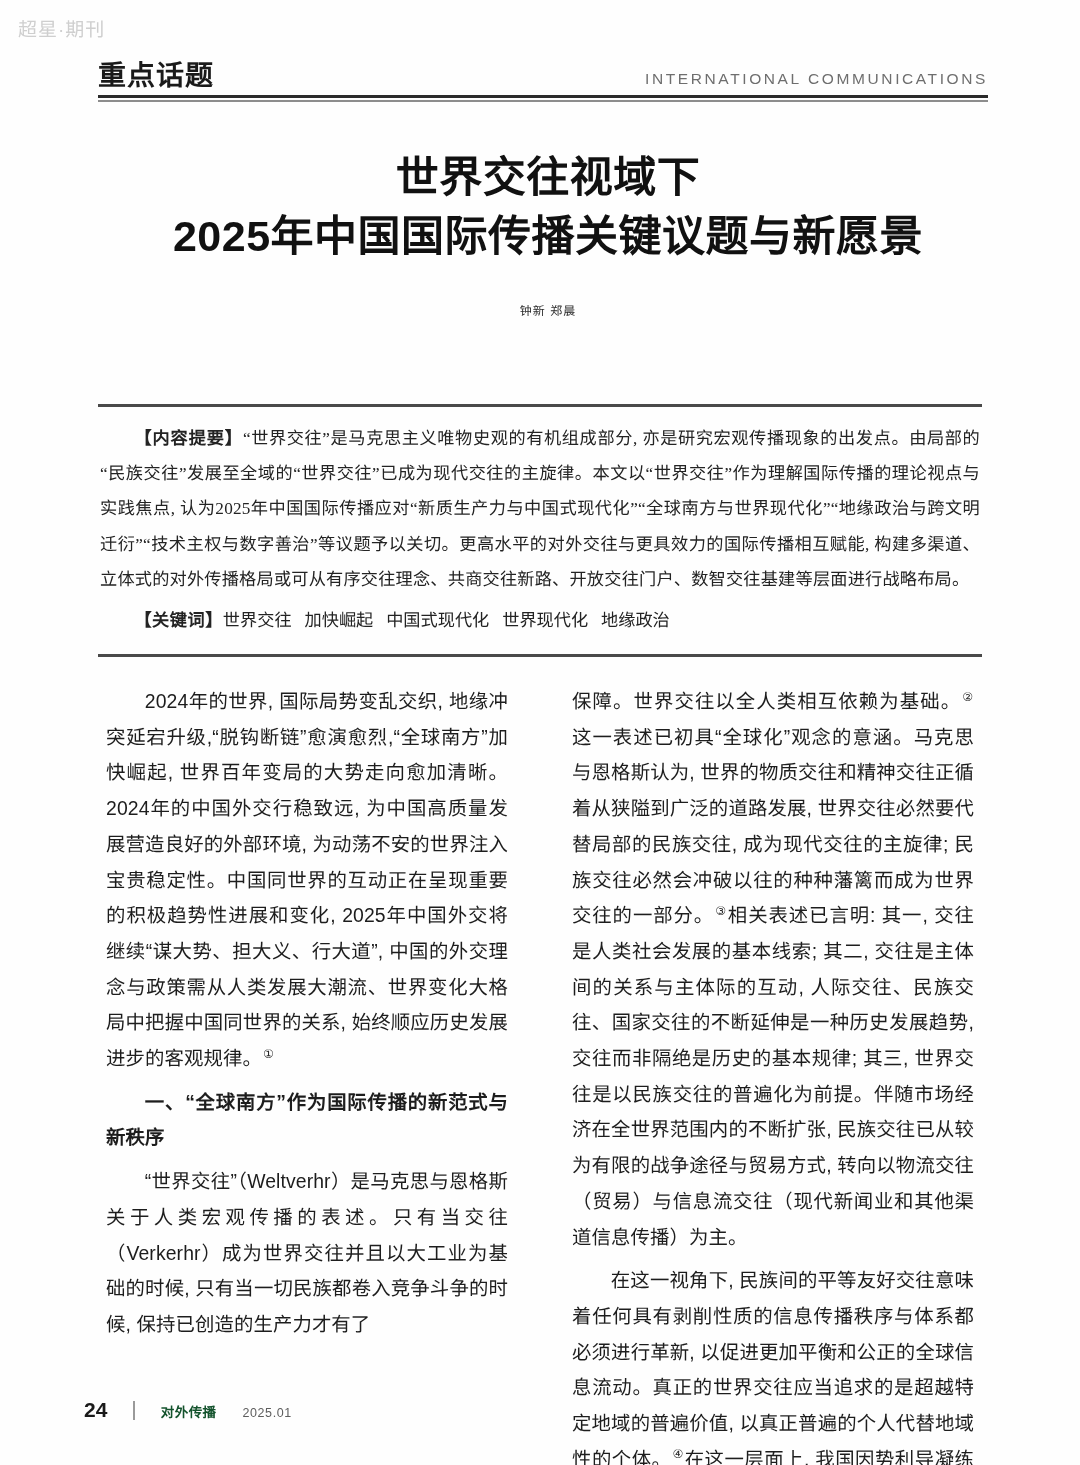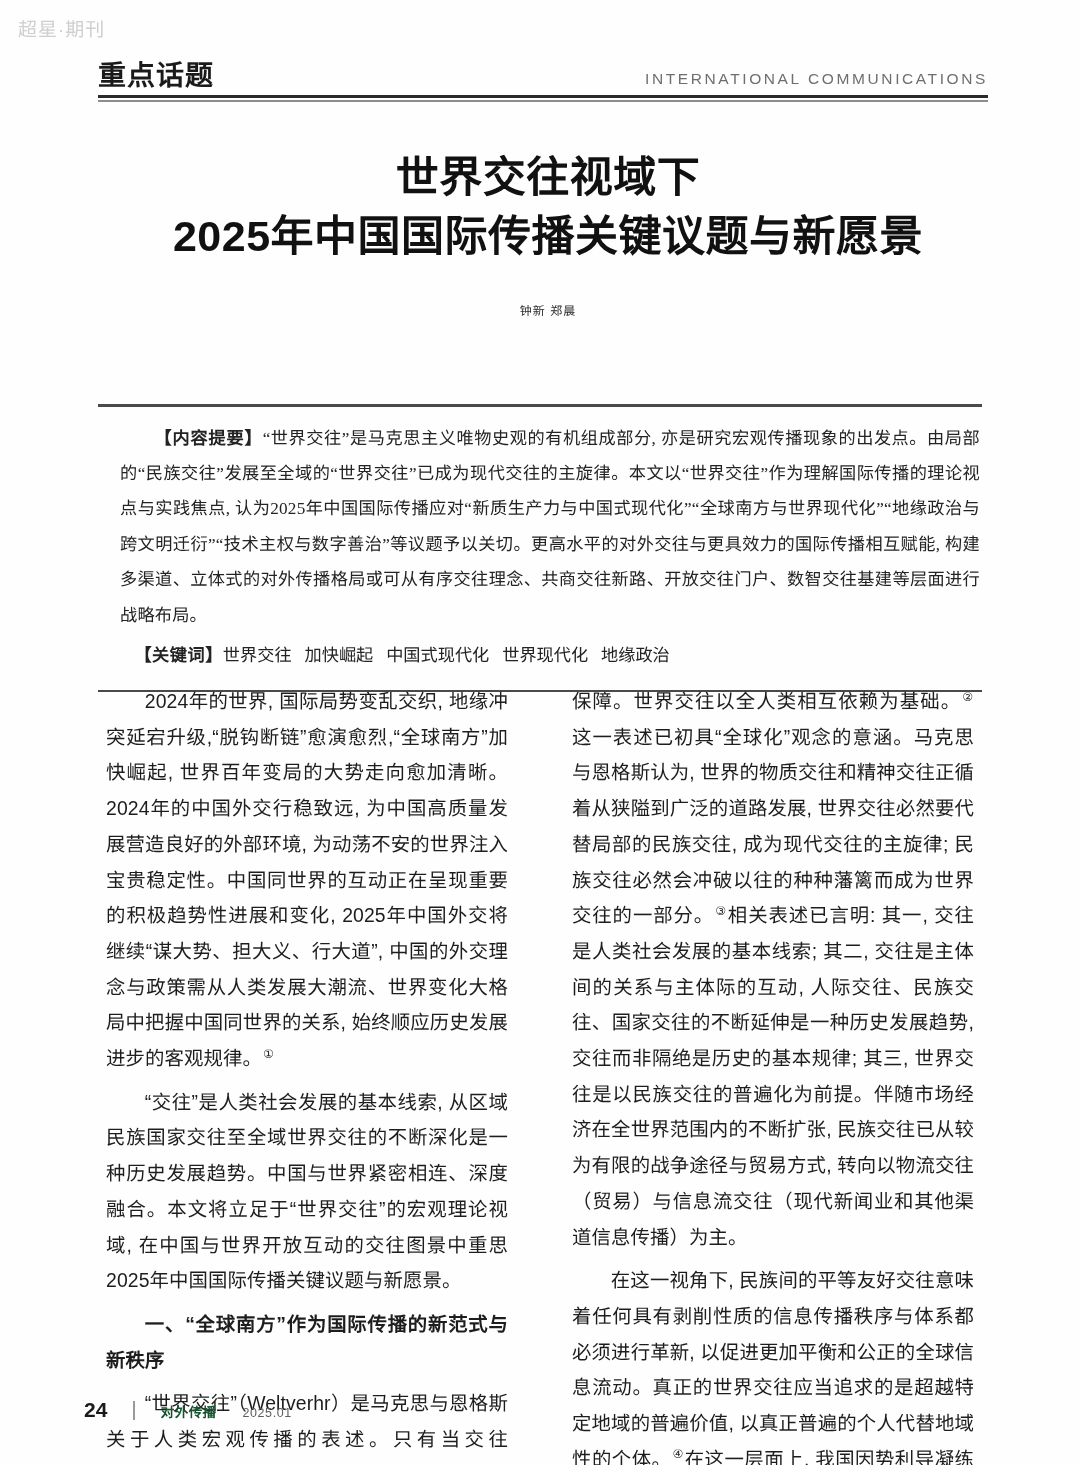--- a/index.html
+++ b/index.html
@@ -127,21 +127,20 @@
   }
   .abstract-body {
     font-family: "Liberation Serif", "DejaVu Serif", serif;
     font-size: 17.2px;
     line-height: 2.06;
     color: #232323;
     text-align: justify;
     text-justify: inter-ideograph;
     padding: 14px 2px 4px 2px;
     letter-spacing: 0.2px;
-    margin-left: 20px;
   }
   .abstract-body .lead {
     font-weight: bold;
     letter-spacing: 0.5px;
   }
   .abstract-body p {
     margin: 0;
     text-indent: 2em;
   }
   .keywords {
@@ -269,21 +268,20 @@
     <div class="keywords">
       <span class="lead">【关键词】</span><span class="kw-item">世界交往</span><span class="kw-item">加快崛起</span><span class="kw-item">中国式现代化</span><span class="kw-item">世界现代化</span><span class="kw-item">地缘政治</span>
     </div>
     <div class="abs-rule-bottom"></div>
   </div>
 
   <div class="columns">
 
     <div class="col">
       <p><span>2024年的世界, 国际局势变乱交织, 地缘冲突延宕升级,“脱钩断链”愈演愈烈,“全球南方”加快崛起, 世界百年变局的大势走向愈加清晰。2024年的中国外交行稳致远, 为中国高质量发展营造良好的外部环境, 为动荡不安的世界注入宝贵稳定性。中国同世界的互动正在呈现重要的积极趋势性进展和变化, 2025年中国外交将继续“谋大势、担大义、行大道”, 中国的外交理念与政策需从人类发展大潮流、世界变化大格局中把握中国同世界的关系, 始终顺应历史发展进步的客观规律。</span><sup class="note">①</sup></p>
-      <p>“交往”是人类社会发展的基本线索, 从区域民族国家交往至全域世界交往的不断深化是一种历史发展趋势。中国与世界紧密相连、深度融合。本文将立足于“世界交往”的宏观理论视域, 在中国与世界开放互动的交往图景中重思2025年中国国际传播关键议题与新愿景。</p>
       <p class="section-heading">一、“全球南方”作为国际传播的新范式与新秩序</p>
       <p>“世界交往”（Weltverhr）是马克思与恩格斯关于人类宏观传播的表述。只有当交往（Verkerhr）成为世界交往并且以大工业为基础的时候, 只有当一切民族都卷入竞争斗争的时候, 保持已创造的生产力才有了</p>
     </div>
 
     <div class="col">
       <p class="noindent"><span>保障。世界交往以全人类相互依赖为基础。</span><sup class="note">②</sup><span>这一表述已初具“全球化”观念的意涵。马克思与恩格斯认为, 世界的物质交往和精神交往正循着从狭隘到广泛的道路发展, 世界交往必然要代替局部的民族交往, 成为现代交往的主旋律; 民族交往必然会冲破以往的种种藩篱而成为世界交往的一部分。</span><sup class="note">③</sup><span>相关表述已言明: 其一, 交往是人类社会发展的基本线索; 其二, 交往是主体间的关系与主体际的互动, 人际交往、民族交往、国家交往的不断延伸是一种历史发展趋势, 交往而非隔绝是历史的基本规律; 其三, 世界交往是以民族交往的普遍化为前提。伴随市场经济在全世界范围内的不断扩张, 民族交往已从较为有限的战争途径与贸易方式, 转向以物流交往（贸易）与信息流交往（现代新闻业和其他渠道信息传播）为主。</span></p>
       <p><span>在这一视角下, 民族间的平等友好交往意味着任何具有剥削性质的信息传播秩序与体系都必须进行革新, 以促进更加平衡和公正的全球信息流动。真正的世界交往应当追求的是超越特定地域的普遍价值, 以真正普遍的个人代替地域性的个体。</span><sup class="note">④</sup><span>在这一层面上, 我国因势利导凝练出人类命运共同体与“三大全球倡议”等有利于全人类的公共理念, 并提供与之匹配的公共产品（共建“一带一路”倡议等）, 为重塑国际传播秩</span></p>
     </div>
 
   </div>

